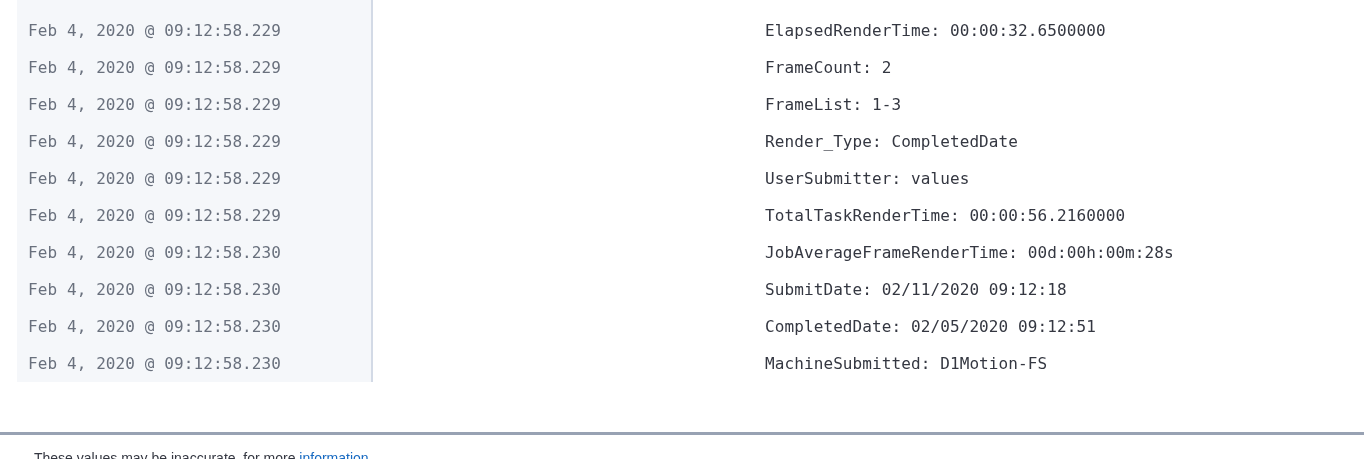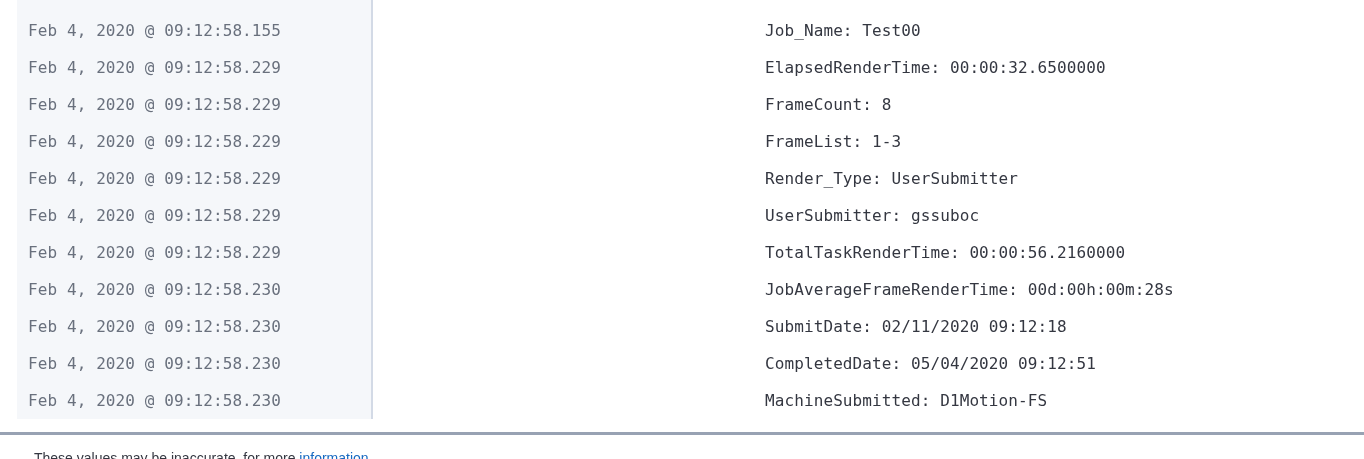--- a/index.html
+++ b/index.html
@@ -132,71 +132,63 @@
 
       <tr>
         <td class="col-time">
           <div class="time-cell-inner"></div>
         </td>
         <td class="col-source">
           <div class="source-cell-inner">MachineSubmitted: XCM-SEA-3D04</div>
         </td>
       </tr>
 
-      <tr>
-        <td class="col-time">
-          <div class="time-cell-inner">Feb 4, 2020 @ 09:12:58.155</div>
-        </td>
-        <td class="col-source">
-          <div class="source-cell-inner">Job_Name: Test00</div>
-        </td>
-      </tr>
 
       <tr>
         <td class="col-time">
           <div class="time-cell-inner">Feb 4, 2020 @ 09:12:58.229</div>
         </td>
         <td class="col-source">
           <div class="source-cell-inner">ElapsedRenderTime: 00:00:32.6500000</div>
         </td>
       </tr>
 
       <tr>
         <td class="col-time">
           <div class="time-cell-inner">Feb 4, 2020 @ 09:12:58.229</div>
         </td>
         <td class="col-source">
-          <div class="source-cell-inner">FrameCount: 8</div>
+          <div class="source-cell-inner">FrameCount: 2</div>
         </td>
       </tr>
 
       <tr>
         <td class="col-time">
           <div class="time-cell-inner">Feb 4, 2020 @ 09:12:58.229</div>
         </td>
         <td class="col-source">
           <div class="source-cell-inner">FrameList: 1-3</div>
         </td>
       </tr>
 
       <tr>
         <td class="col-time">
           <div class="time-cell-inner">Feb 4, 2020 @ 09:12:58.229</div>
         </td>
         <td class="col-source">
-          <div class="source-cell-inner">Render_Type: UserSubmitter</div>
-        </td>
-      </tr>
-
-      <tr>
-        <td class="col-time">
-          <div class="time-cell-inner">Feb 4, 2020 @ 09:12:58.229</div>
-        </td>
-        <td class="col-source">
-          <div class="source-cell-inner">UserSubmitter: gssuboc</div>
+          <div class="source-cell-inner">Render_Type: CompletedDate</div>
+        </td>
+      </tr>
+
+      <tr>
+        <td class="col-time">
+          <div class="time-cell-inner">Feb 4, 2020 @ 09:12:58.229</div>
+        </td>
+        <td class="col-source">
+          <div class="source-cell-inner">UserSubmitter: values</div>
         </td>
       </tr>
 
       <tr>
         <td class="col-time">
           <div class="time-cell-inner">Feb 4, 2020 @ 09:12:58.229</div>
         </td>
         <td class="col-source">
           <div class="source-cell-inner">TotalTaskRenderTime: 00:00:56.2160000</div>
         </td>
@@ -218,21 +210,21 @@
         <td class="col-source">
           <div class="source-cell-inner">SubmitDate: 02/11/2020 09:12:18</div>
         </td>
       </tr>
 
       <tr>
         <td class="col-time">
           <div class="time-cell-inner">Feb 4, 2020 @ 09:12:58.230</div>
         </td>
         <td class="col-source">
-          <div class="source-cell-inner">CompletedDate: 05/04/2020 09:12:51</div>
+          <div class="source-cell-inner">CompletedDate: 02/05/2020 09:12:51</div>
         </td>
       </tr>
 
       <tr>
         <td class="col-time">
           <div class="time-cell-inner">Feb 4, 2020 @ 09:12:58.230</div>
         </td>
         <td class="col-source">
           <div class="source-cell-inner">MachineSubmitted: D1Motion-FS</div>
         </td>

